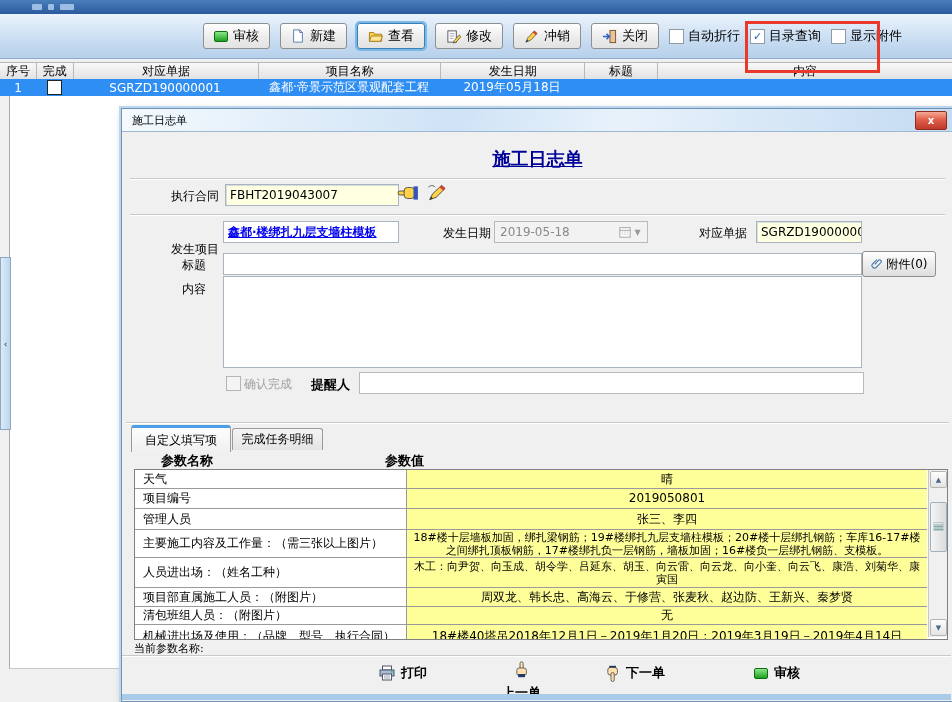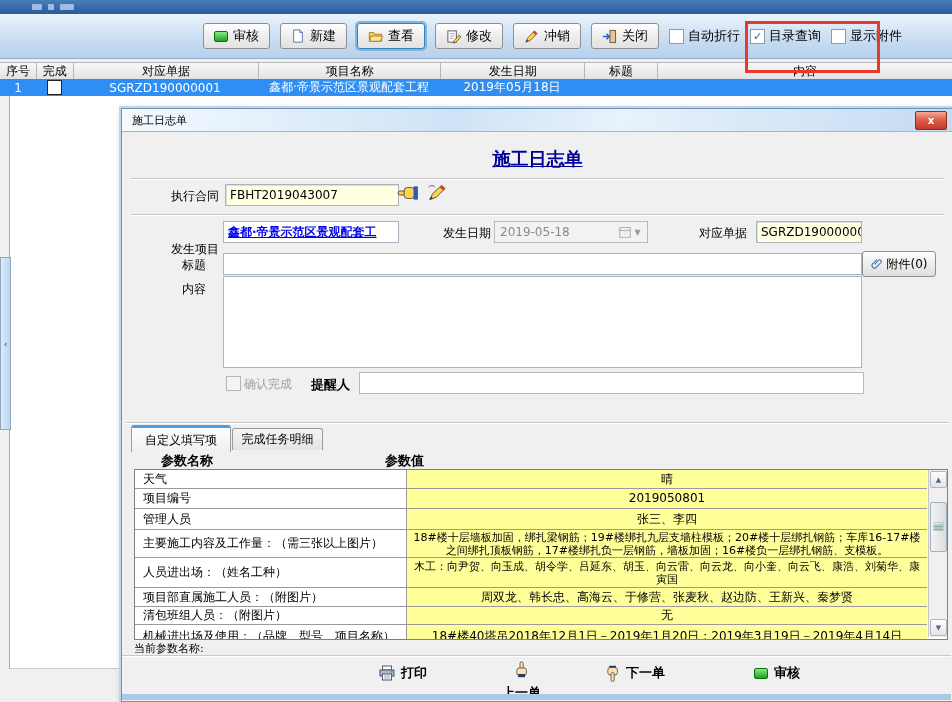--- a/index.html
+++ b/index.html
@@ -190,21 +190,21 @@
           <path d="M2 14l2.5-5L12 2l3 2.6L7.5 12 2 14z" fill="#ffd24a" stroke="#333" stroke-width="0.7"></path>
           <path d="M12 2l3 2.6-1.6 1.8-3-2.6z" fill="#e03a2a"></path>
           <path d="M2 14l1.2-2.4 1.6 1.3z" fill="#333"></path>
           <path d="M1 3.5C3 1.5 5.5 2 6.5 3.5" fill="none" stroke="#555" stroke-width="0.8"></path>
         </svg>
       </span>
 
     <div class="groove" style="left:8px;top:105px;width:815px;"></div>
 
     <div class="flabel" style="left:10px;top:116px;width:87px;margin-top:16px;">发生项目</div>
-    <div class="linkbox" style="left:101px;top:112px;width:170px;height:20px;">鑫都·帝景示范区景观配套工</div>
+    <div class="linkbox" style="left:101px;top:112px;width:170px;height:20px;">鑫都·楼绑扎九层支墙柱模板</div>
     <div class="flabel" style="left:311px;top:116px;width:58px;">发生日期</div>
     <div class="datefield" style="left:372px;top:112px;width:147px;height:20px;">
       <span>2019-05-18</span>
       <span class="dropbtn">
         <span>
             <svg width="12" height="12" viewBox="0 0 14 14">
               <rect x="1" y="2" width="12" height="11" fill="#fff" stroke="#999"></rect>
               <path d="M1 5h12" stroke="#999"></path>
               <path d="M3 7h2M6 7h2M9 7h2M3 9.5h2M6 9.5h2M9 9.5h2" stroke="#bbb"></path>
             </svg>
@@ -269,21 +269,21 @@
       </div>
       <div class="prow" style="top:118px;height:18px;">
         <div class="pname" style="font-size:12px">项目部直属施工人员：（附图片）</div>
         <div class="pval" style="font-size:12px">周双龙、韩长忠、高海云、于修营、张麦秋、赵边防、王新兴、秦梦贤</div>
       </div>
       <div class="prow" style="top:137px;height:17px;">
         <div class="pname" style="font-size:12px">清包班组人员：（附图片）</div>
         <div class="pval" style="font-size:12px">无</div>
       </div>
       <div class="prow" style="top:155px;height:22px;border-bottom:none;">
-        <div class="pname" style="font-size:12px">机械进出场及使用：（品牌、型号、项目名称）</div>
+        <div class="pname" style="font-size:12px">机械进出场及使用：（品牌、型号、执行合同）</div>
         <div class="pval" style="font-size:12px">18#楼40塔吊2018年12月1日－2019年1月20日；2019年3月19日－2019年4月14日</div>
       </div>
       <div class="vscroll">
         <div class="varrow" style="top:1px;">▲</div>
         <div class="vthumb"></div>
         <div class="varrow" style="bottom:1px;">▼</div>
       </div>
     </div>
 
     <div class="smalltxt" style="left:12px;top:532px;">当前参数名称:</div>

